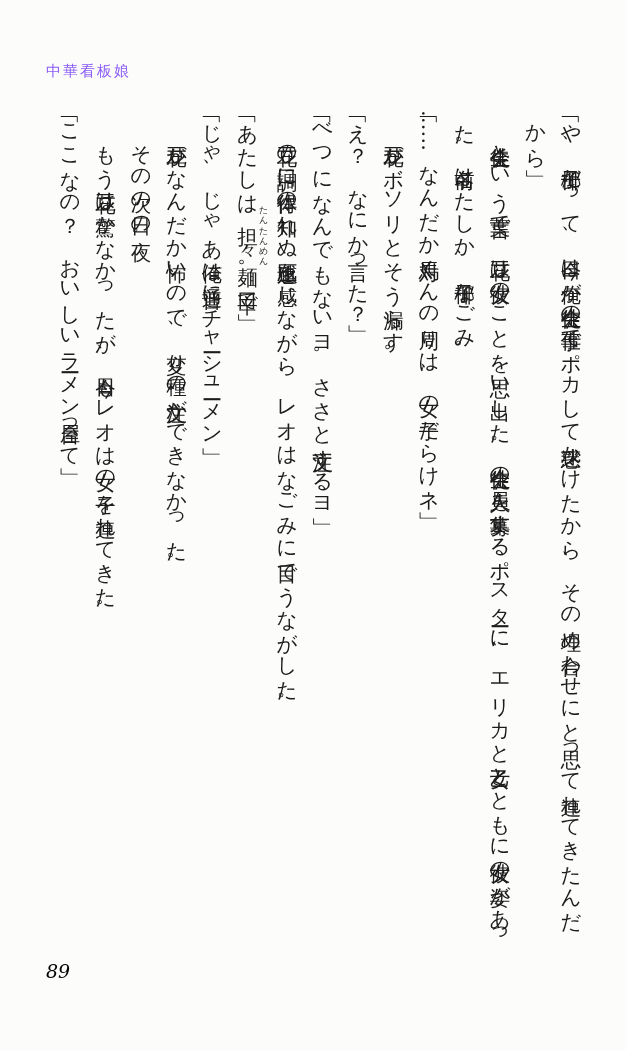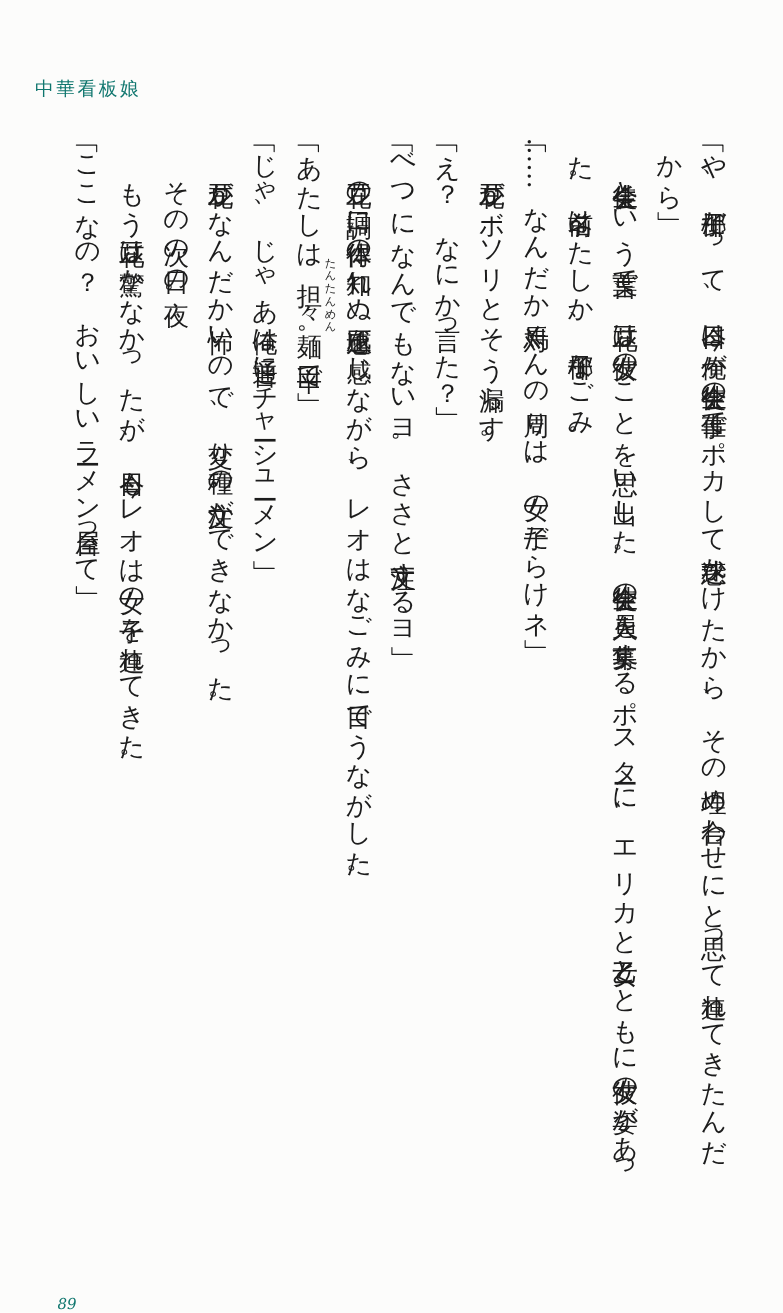--- a/index.html
+++ b/index.html
@@ -8,24 +8,24 @@
     width: 626px;
     height: 1050px;
     background: #fcfcfb;
     font-family: "DejaVu Serif", "Liberation Serif", serif;
     color: #1c1c1c;
     overflow: hidden;
   }
   .running-head {
     position: absolute;
     top: 62px;
-    left: 28px;
+    left: 46px;
     font-size: 15px;
     letter-spacing: 2px;
-    color: #0f766e;
+    color: #8b5cf6;
     font-family: Liberation Serif, serif;
   }
   .text-block {
     position: absolute;
     top: 110px;
     right: 38px;
     height: 832px;
     writing-mode: vertical-rl;
     text-orientation: mixed;
     font-size: 20.5px;
@@ -40,24 +40,24 @@
   .para.indent { text-indent: 1em; }
   ruby { ruby-position: over; }
   ruby rt {
     font-size: 9px;
     letter-spacing: 0;
     color: #1c1c1c;
   }
   .page-number {
     position: absolute;
     left: 46px;
-    top: 1036px;
-    font-size: 12px;
+    top: 960px;
+    font-size: 19px;
     font-style: italic;
-    color: #0f766e;
+    color: #000000;
   }
 </style>
 </head>
 <body>
 
 <div class="page">
 
   <div class="running-head">中華看板娘</div>
 
   <div class="text-block">

